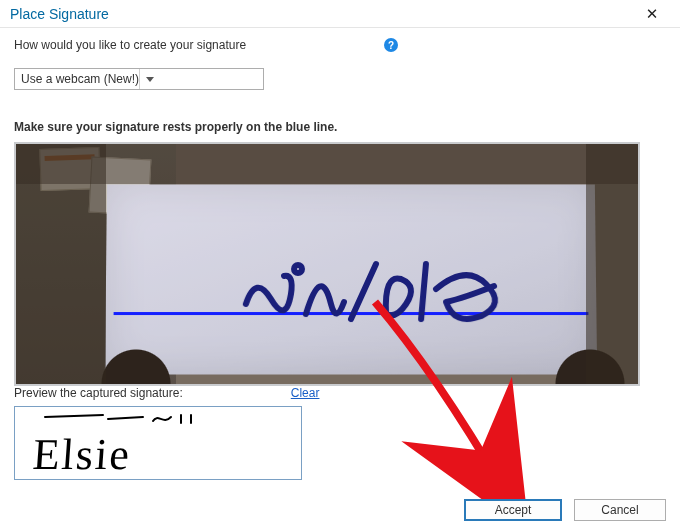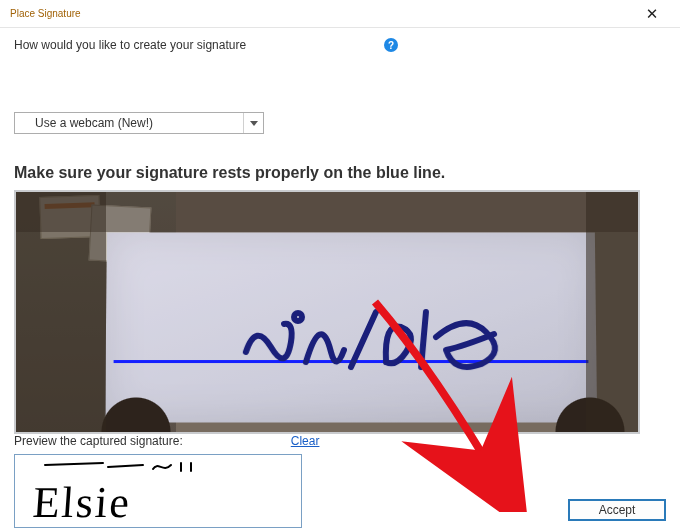--- a/index.html
+++ b/index.html
@@ -16,54 +16,53 @@
   }
   .titlebar {
     display: flex;
     align-items: center;
     justify-content: space-between;
     height: 28px;
     padding: 0 8px 0 10px;
     border-bottom: 1px solid #e5e5e5;
     background: #fff;
   }
-  .titlebar .title { font-size: 10px; color: #a16207; }
+  .titlebar .title { font-size: 14px; color: #0369a1; }
   .closebtn {
     width: 40px; height: 24px;
     display: flex; align-items: center; justify-content: center;
     font-size: 15px; color: #222;
     cursor: pointer;
   }
   .content { padding: 10px 14px 0 14px; position: relative; }
   .row { display: flex; align-items: center; }
   .prompt-label { font-size: 12px; color: #333; margin-bottom: 16px; }
   .help-icon {
     width: 14px; height: 14px; border-radius: 50%;
     background: #1e88e5;
     color: #fff; font-size: 10px; font-weight: bold;
     display: inline-flex; align-items: center; justify-content: center;
     margin-left: 120px;
   }
   .select {
     width: 250px; height: 22px;
     border: 1px solid #adadad;
     background: #fff;
-    display: flex; align-items: center; justify-content: space-between;
-    padding: 0 0 0 20px;
+    display: flex; align-items: center; 
+    padding: 0 0 0 6px;
     font-size: 12px;
     cursor: pointer;
-    margin-top: 44px;
   }
   .select .arrow {
     width: 20px; height: 100%;
     border-left: 1px solid #d0d0d0;
     display: flex; align-items: center; justify-content: center;
   }
   .select .arrow svg { width: 8px; height: 5px; }
-  .instruction { margin-top: 30px; font-weight: 600; font-size: 16px; color: #333; }
+  .instruction { margin-top: 30px; font-weight: 600; font-size: 12px; color: #333; }
   .webcam-frame {
     margin-top: 8px;
     width: 626px; height: 244px;
     border: 2px solid #c9cbce;
     background: #776b5f;
     position: relative;
     overflow: hidden;
   }
   .wall-left { position:absolute; left:0; top:0; width:160px; height:100%; background: linear-gradient(180deg,#6c655a,#5a5048); }
   .papers { position:absolute; left:24px; top:4px; width:110px; height:68px; }
@@ -212,13 +211,16 @@
       <path d="M0 2 L18 10 L0 18 L6 10 Z" fill="#e6121a"></path>
     </marker>
   </defs>
   <path d="M20 10 Q 80 80 150 200" stroke="#e6121a" stroke-width="8" fill="none" marker-end="url(#ahead)"></path>
 </svg>
 
 <div class="button-row">
   <div class="btn primary">
     <span>Accept</span>
   </div>
+  <div class="btn secondary">
+    <span>Cancel</span>
+  </div>
 </div>
 
 </body></html>

